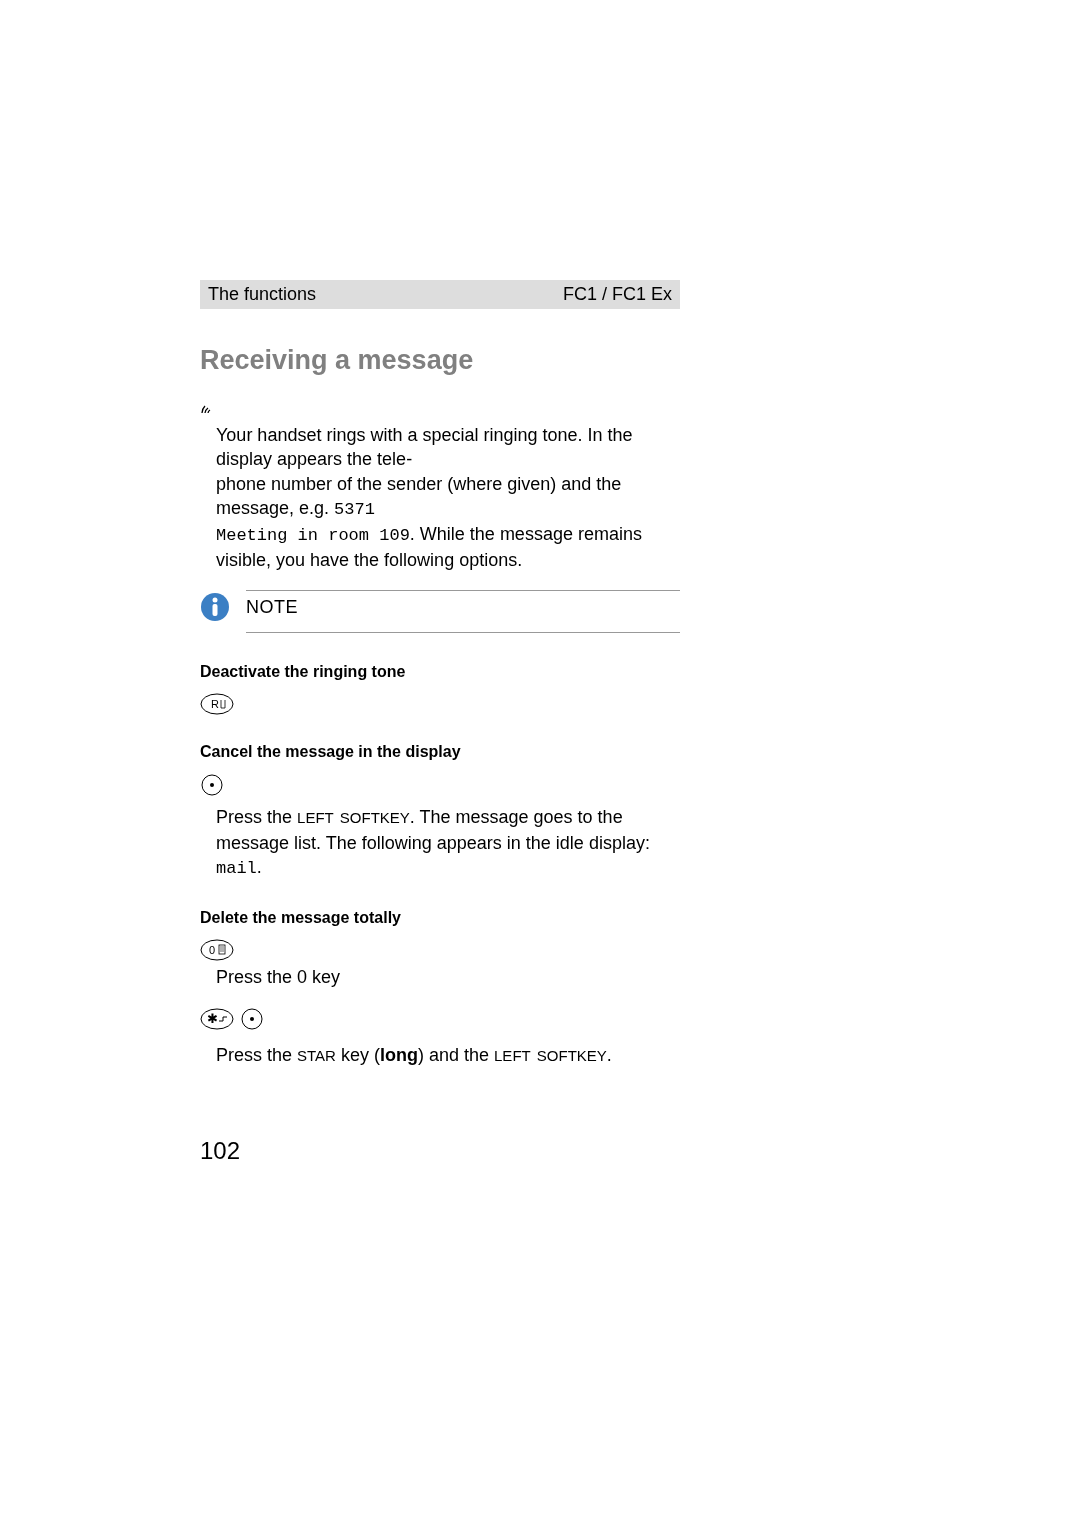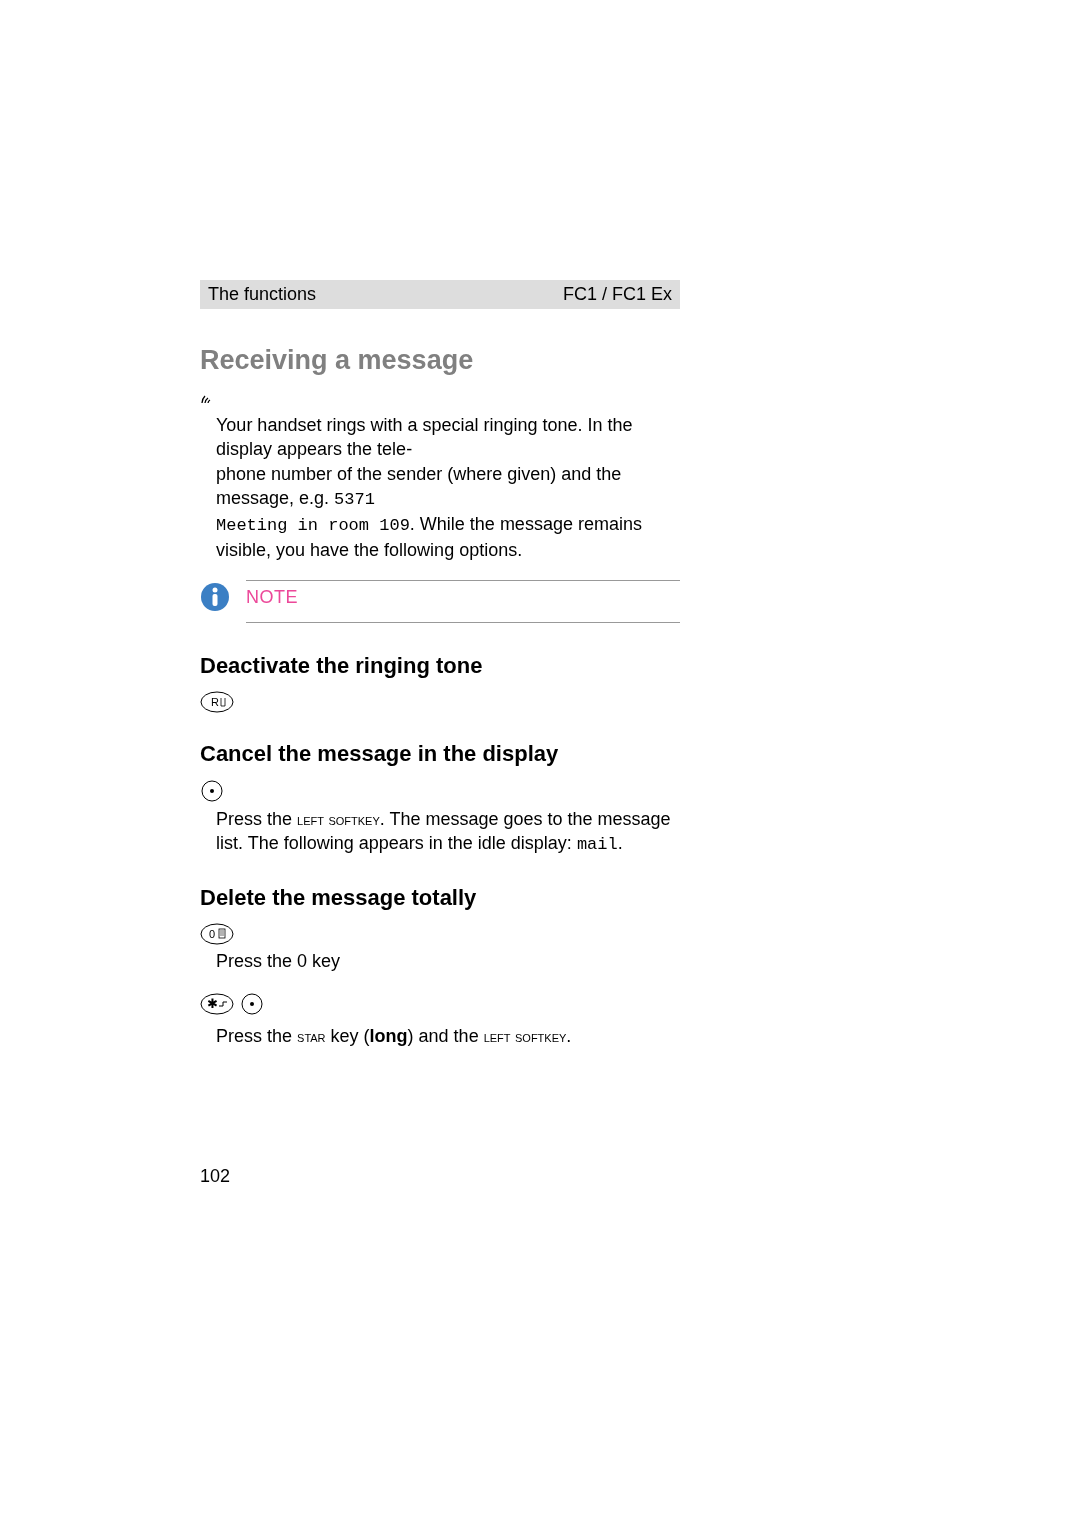--- a/index.html
+++ b/index.html
@@ -23,21 +23,21 @@
     background: #dddddd;
     padding: 4px 8px;
     font-size: 18px;
     color: #000;
   }
   .section-title {
     color: #808080;
     font-size: 27px;
     font-weight: bold;
     margin-top: 36px;
-    margin-bottom: 15px;
+    margin-bottom: 25px;
   }
   .signal-icon {
     font-size: 16px;
     color: #000;
     margin-bottom: 4px;
   }
   .body-text {
     font-size: 18px;
     line-height: 1.35;
     margin: 0 0 18px 16px;
@@ -58,47 +58,47 @@
     margin-top: 2px;
   }
   .note-icon svg { display:block; }
   .note-content {
     flex: 1;
     border-top: 1px solid #999;
     border-bottom: 1px solid #999;
     padding: 6px 0 10px 0;
   }
   .note-heading {
-    color: #ec4899;
+    color: #000000;
     font-size: 18px;
     font-weight: normal;
     letter-spacing: 0.5px;
     margin: 0 0 4px 0;
   }
   .note-text {
     font-size: 18px;
     margin: 0;
   }
   .sub-heading {
-    font-size: 22px;
+    font-size: 16px;
     font-weight: bold;
     margin: 28px 0 12px 0;
   }
   .key-icon {
     margin: 0 0 4px 0;
     line-height: 1;
   }
   .key-icon svg { display:inline-block; vertical-align: middle; }
   .smallcaps {
     font-variant: small-caps;
-    font-size: 16px;
+    font-size: 22px;
   }
   .page-number {
-    font-size: 18px;
-    margin-top: 118px;
+    font-size: 24px;
+    margin-top: 68px;
   }
   .key-row {
     display: flex;
     gap: 6px;
     align-items: center;
     margin-bottom: 4px;
   }
 </style>
 </head>
 <body>

